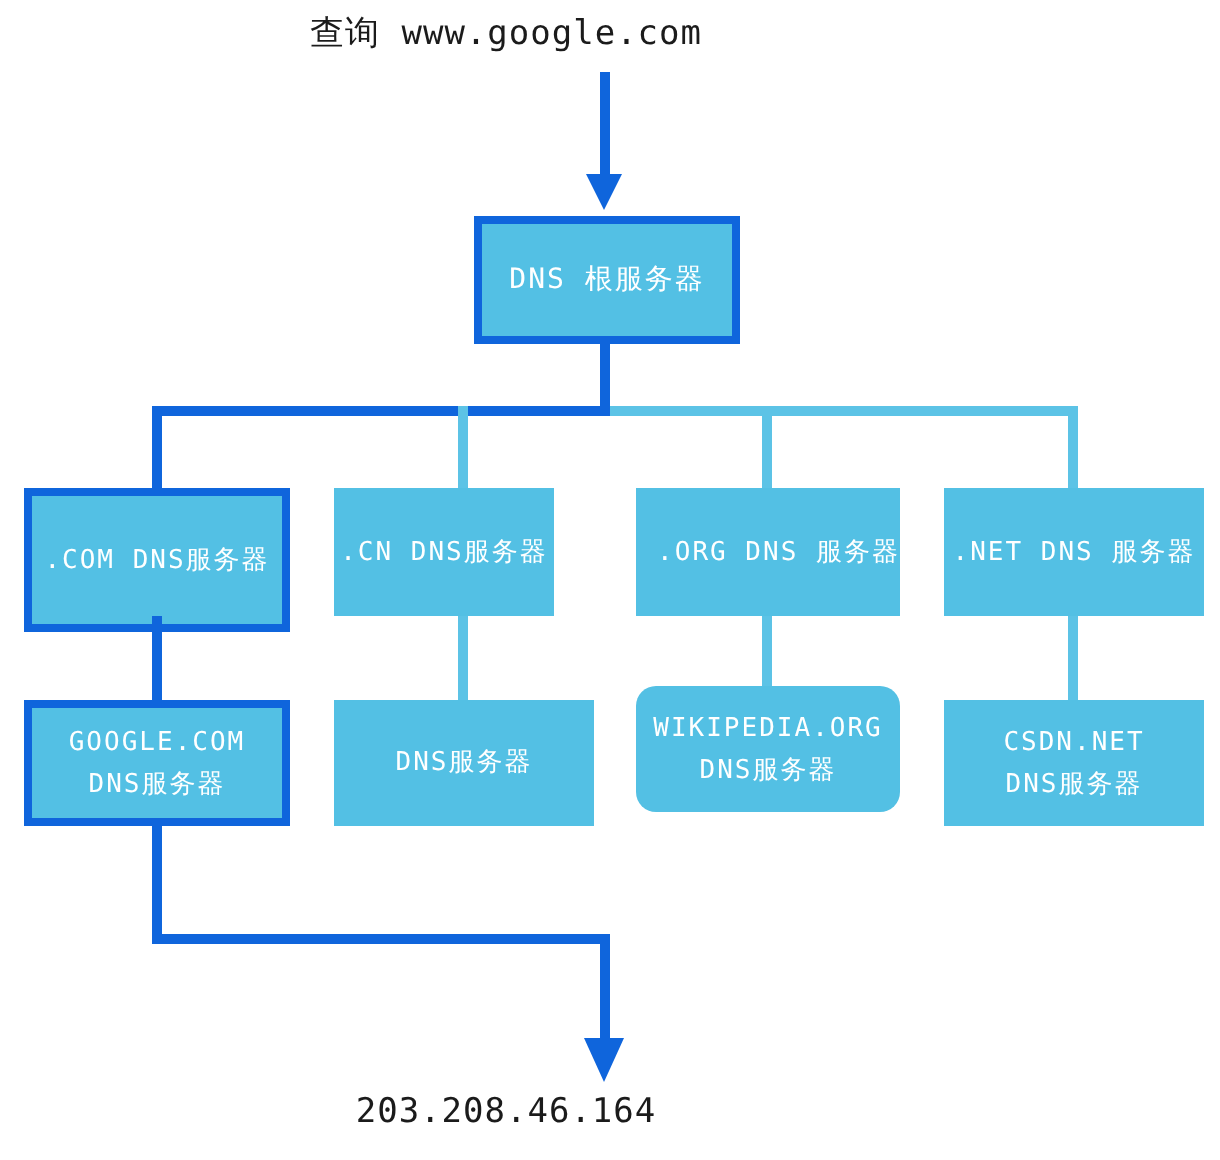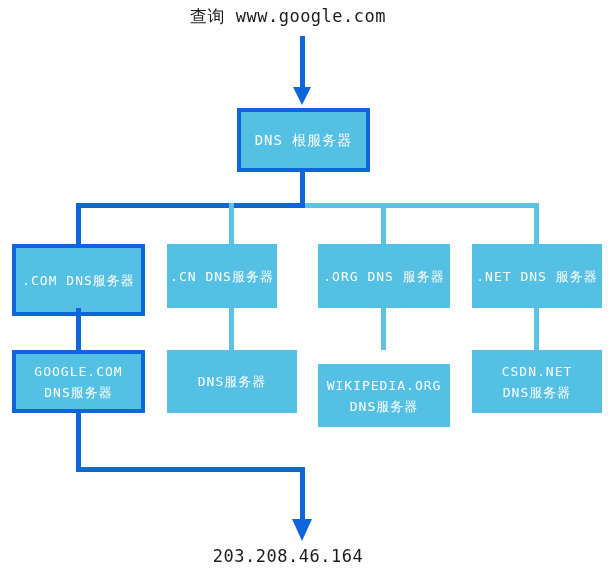--- a/index.html
+++ b/index.html
@@ -21,21 +21,20 @@
   }
   .title, .result {
     position: absolute;
     left: 0;
     width: 506px;
     text-align: center;
     color: var(--c-text);
     font-size: 17px;
     letter-spacing: 0.5px;
     white-space: pre;
-    padding-left: 35px;
   }
   .title { top: 5px; }
   .result { top: 546px; }
   .box {
     position: absolute;
     box-sizing: border-box;
     background: var(--c-fill);
     color: var(--c-boxtext);
     display: flex;
     flex-direction: column;
@@ -85,40 +84,40 @@
   <div class="line light" style="left:229px; top:203px; width:5px; height:41px;"></div>
   <div class="line light" style="left:381px; top:203px; width:5px; height:41px;"></div>
   <div class="line light" style="left:534px; top:203px; width:5px; height:41px;"></div>
 
   <div class="box highlighted" style="left:12px;  top:244px; width:133px; height:72px;">
     <span>.COM DNS服务器</span>
   </div>
   <div class="box" style="left:167px; top:244px; width:110px; height:64px;">
     <span>.CN DNS服务器</span>
   </div>
-  <div class="box" style="left:318px; top:244px; width:132px; height:64px;">
+  <div class="box" style="left:318px; top:244px; width:132px; height:64px;align-items:flex-end;">
     <span>.ORG DNS 服务器</span>
   </div>
   <div class="box" style="left:472px; top:244px; width:130px; height:64px;">
     <span>.NET DNS 服务器</span>
   </div>
 
   <div class="line dark" style="left:76px;  top:308px; width:5px; height:42px;"></div>
   <div class="line light" style="left:229px; top:308px; width:5px; height:42px;"></div>
   <div class="line light" style="left:381px; top:308px; width:5px; height:42px;"></div>
   <div class="line light" style="left:534px; top:308px; width:5px; height:42px;"></div>
 
   <div class="box highlighted" style="left:12px;  top:350px; width:133px; height:63px;">
     <span>GOOGLE.COM</span>
     <span>DNS服务器</span>
   </div>
   <div class="box" style="left:167px; top:350px; width:130px; height:63px;">
     <span>DNS服务器</span>
   </div>
-  <div class="box" style="left:318px; top:364px; width:132px; height:63px;">
+  <div class="box" style="left:318px; top:343px; width:132px; height:63px;border-radius:10px;">
     <span>WIKIPEDIA.ORG</span>
     <span>DNS服务器</span>
   </div>
   <div class="box" style="left:472px; top:350px; width:130px; height:63px;">
     <span>CSDN.NET</span>
     <span>DNS服务器</span>
   </div>
 
   <div class="line dark" style="left:76px;  top:413px; width:5px; height:59px;"></div>
   <div class="line dark" style="left:76px;  top:467px; width:229px; height:5px;"></div>

